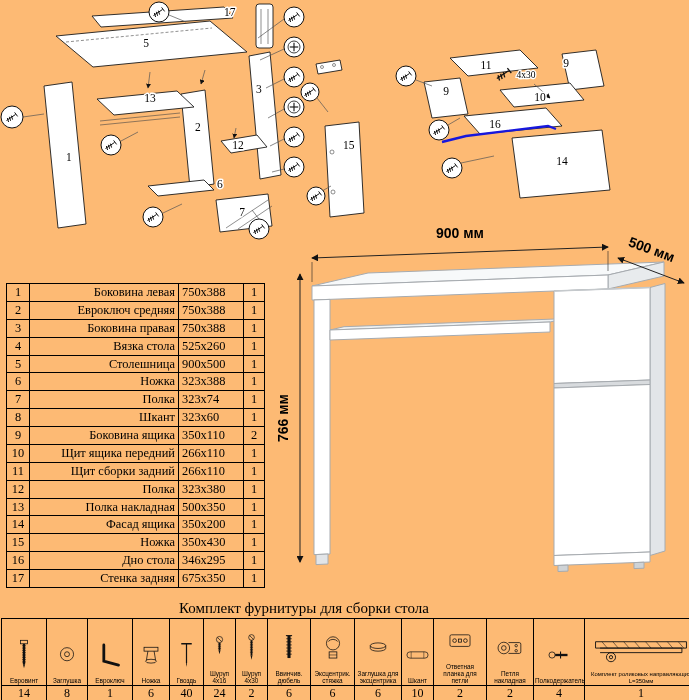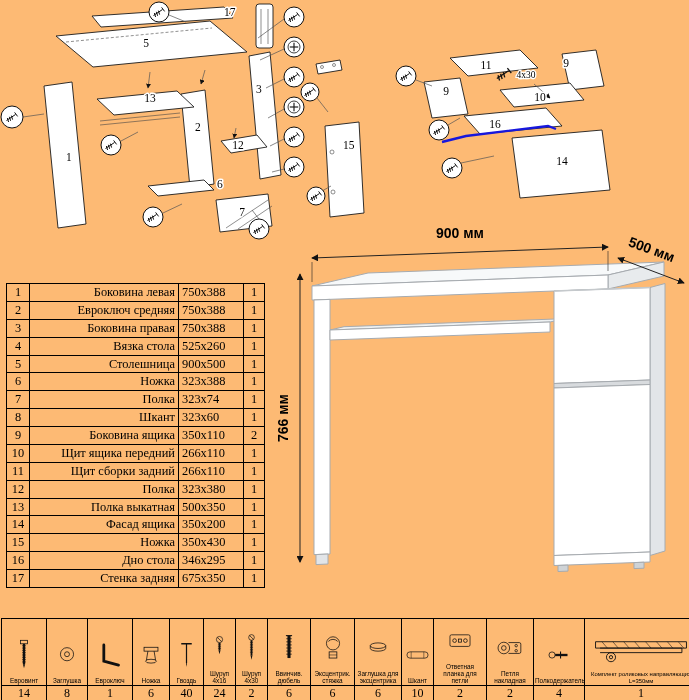--- a/index.html
+++ b/index.html
@@ -388,21 +388,21 @@
             <td class="c-qty">1</td>
           </tr>
           <tr>
             <td class="c-num">12</td>
             <td class="c-name">Полка</td>
             <td class="c-size">323x380</td>
             <td class="c-qty">1</td>
           </tr>
           <tr>
             <td class="c-num">13</td>
-            <td class="c-name">Полка выкатная</td>
+            <td class="c-name">Полка накладная</td>
             <td class="c-size">500x350</td>
             <td class="c-qty">1</td>
           </tr>
           <tr>
             <td class="c-num">14</td>
             <td class="c-name">Фасад ящика</td>
             <td class="c-size">350x200</td>
             <td class="c-qty">1</td>
           </tr>
           <tr>
@@ -420,20 +420,21 @@
           <tr>
             <td class="c-num">17</td>
             <td class="c-name">Стенка задняя</td>
             <td class="c-size">675x350</td>
             <td class="c-qty">1</td>
           </tr>
         </tbody>
     </table>
   </div>
 
+  <div class="abs" id="hw-title">Комплект фурнитуры для сборки стола</div>
   <div class="abs" id="hw-table-wrap">
     <table id="hw-table">
       <tbody>
         <tr id="hw-row-items">
             <td class="hw-cell" style="width: 44px;">
               <div class="hw-icon">
                 <svg viewBox="0 0 44 44" width="34" height="40">
                   <use href="#sym-confirmat"></use>
                 </svg>
               </div>

